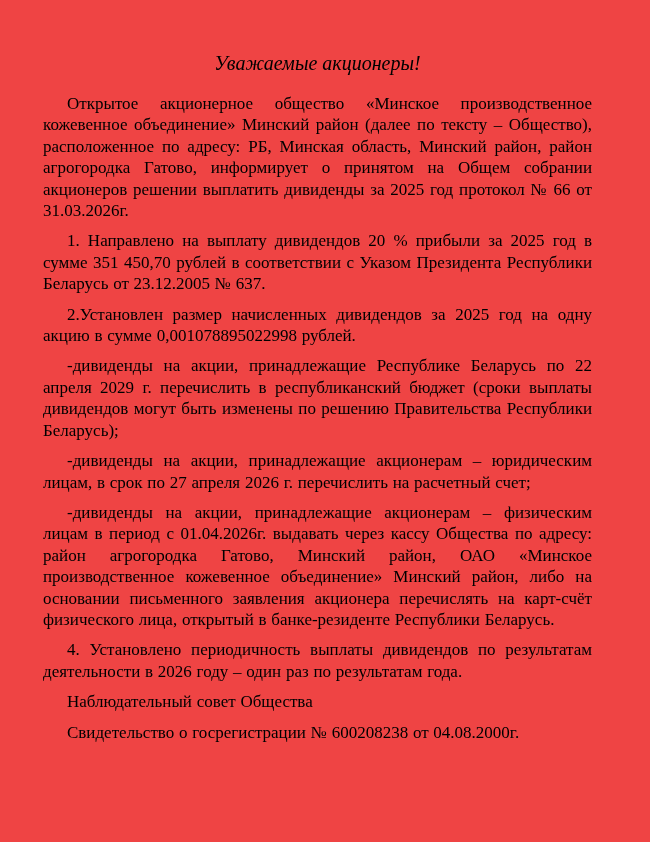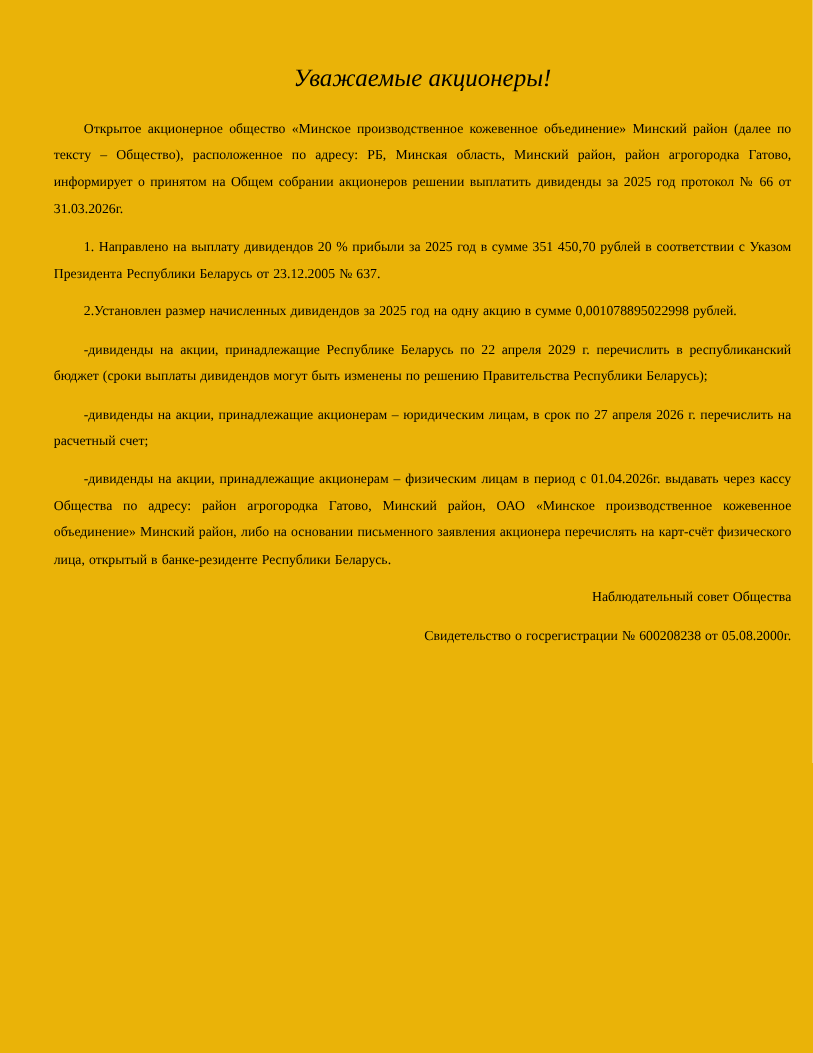--- a/index.html
+++ b/index.html
@@ -11,45 +11,45 @@
     height: 842px;
     background: #ffffff;
     color: #000000;
     font-family: "Liberation Serif", serif;
     overflow: hidden;
   }
   .page {
     box-sizing: border-box;
     width: 650px;
     height: 842px;
-    padding: 50px 17px 0 43px;
-    background: #eab308;
+    padding: 50px 58px 0 43px;
+    background: #ef4444;
   }
   .doc-title {
     font-family: "Liberation Serif", serif;
     font-style: italic;
     font-weight: normal;
     font-size: 20px;
     line-height: 27px;
     text-align: center;
     margin: 0 0 16px 0;
     color: #000000;
   }
   .para {
     font-family: "Liberation Serif", serif;
-    font-size: 11px;
+    font-size: 17px;
     line-height: 21.4px;
     text-align: justify;
     text-indent: 24px;
     margin: 0 0 9px 0;
     color: #000000;
     word-spacing: 0.5px;
   }
   .para.no-justify {
-    text-align: right;
+    text-align: left;
   }
 </style>
 </head>
 <body>
 
 <div class="page">
   <h1 class="doc-title">Уважаемые акционеры!</h1>
 
   <p class="para">Открытое акционерное общество «Минское производственное кожевенное объединение» Минский район (далее по тексту – Общество), расположенное по адресу: РБ, Минская область, Минский район, район агрогородка Гатово, информирует о принятом на Общем собрании акционеров решении выплатить дивиденды за 2025 год  протокол № 66 от 31.03.2026г.</p>
 
@@ -57,17 +57,18 @@
 
   <p class="para">2.Установлен размер начисленных дивидендов за 2025 год на одну акцию в сумме 0,001078895022998 рублей.</p>
 
 
   <p class="para">-дивиденды на акции, принадлежащие Республике Беларусь по 22 апреля 2029 г. перечислить в республиканский бюджет (сроки выплаты дивидендов могут быть изменены по решению Правительства Республики Беларусь);</p>
 
   <p class="para">-дивиденды на акции, принадлежащие акционерам – юридическим лицам, в срок по 27 апреля 2026 г. перечислить на расчетный счет;</p>
 
   <p class="para">-дивиденды на акции, принадлежащие акционерам – физическим лицам в период с 01.04.2026г. выдавать через кассу Общества по адресу: район агрогородка Гатово, Минский район, ОАО «Минское производственное кожевенное объединение» Минский район, либо на основании  письменного заявления акционера перечислять на карт-счёт физического лица, открытый в банке-резиденте Республики Беларусь.</p>
 
+  <p class="para">4. Установлено периодичность выплаты дивидендов по результатам деятельности в 2026 году – один раз по результатам года.</p>
 
   <p class="para no-justify">Наблюдательный совет Общества</p>
 
-  <p class="para no-justify">Свидетельство о госрегистрации  № 600208238 от 05.08.2000г.</p>
+  <p class="para no-justify">Свидетельство о госрегистрации  № 600208238 от 04.08.2000г.</p>
 </div>
 
 </body></html>

